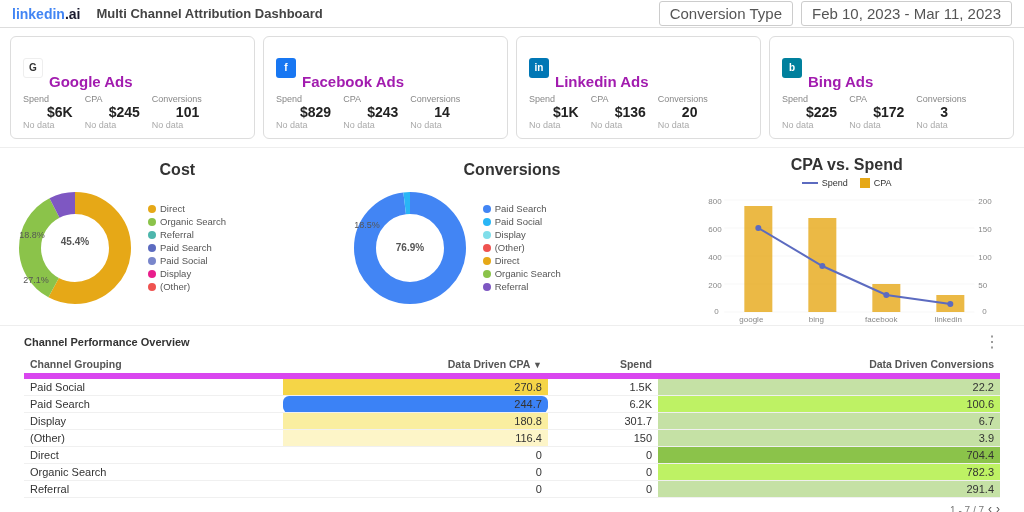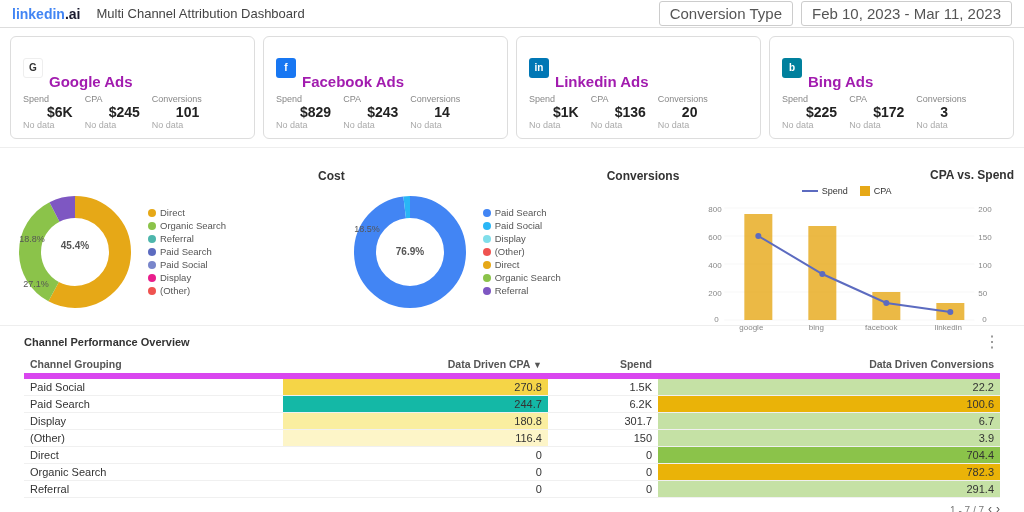--- a/index.html
+++ b/index.html
@@ -2,21 +2,21 @@
 <html><head>
   <meta charset="utf-8">
   <style>
     * { box-sizing: border-box; margin: 0; padding: 0; }
     body { font-family: Arial, sans-serif; font-size: 12px; background: #f5f5f5; color: #333; width: 1024px; height: 512px; overflow: hidden; }
     
     
     .header { background: #fff; border-bottom: 1px solid #ddd; padding: 4px 12px; display: flex; align-items: center; height: 28px; }
     .logo { font-weight: bold; font-size: 14px; color: #1a1a2e; margin-right: 16px; }
     .logo span { color: #4285f4; }
-    .page-title { font-size: 13px; color: #444; font-weight: 400; }
+    .page-title { font-size: 13px; color: #444; font-weight: 700; }
     .header-controls { margin-left: auto; display: flex; gap: 8px; }
     .dropdown-btn { border: 1px solid #ccc; background: #fff; padding: 3px 10px; border-radius: 3px; font-size: 15px; cursor: pointer; color: #555; }
 
     
     .cards-row { display: flex; gap: 8px; padding: 8px 10px; background: #fff; border-bottom: 1px solid #eee; }
     .card { border: 1px solid #ddd; border-radius: 6px; padding: 8px 12px; flex: 1; background: #fff; }
     .card-header { display: flex; align-items: center; gap: 6px; margin-bottom: 4px; }
     .card-icon { width: 20px; height: 20px; border-radius: 3px; display: flex; align-items: center; justify-content: center; font-size: 10px; font-weight: bold; }
     .google-icon { background: #fff; border: 1px solid #eee; }
     .facebook-icon { background: #1877f2; color: #fff; }
@@ -25,21 +25,21 @@
     .card-name { font-size: 15px; font-weight: 600; color: #a21caf; margin-top: 28px; }
     .card-metrics { display: flex; gap: 12px; }
     .metric { display: flex; flex-direction: column; }
     .metric-label { font-size: 9px; color: #888; }
     .metric-value { font-size: 14px; font-weight: 700; color: #222; margin-left: 24px; }
     .metric-sub { font-size: 9px; color: #aaa; }
 
     
     .charts-row { display: flex; gap: 0; padding: 8px 10px; background: #fff; border-bottom: 1px solid #eee; height: 178px; }
     .chart-panel { flex: 1; position: relative; }
-    .chart-title { text-align: right; font-size: 12px; font-weight: 600; color: #333; margin-bottom: 4px; margin-top: 12px; }
+    .chart-title { text-align: center; font-size: 16px; font-weight: 600; color: #333; margin-bottom: 4px; }
 
     
     .donut-panel { display: flex; align-items: center; gap: 8px; }
     .donut-container { position: relative; width: 130px; height: 130px; flex-shrink: 0; }
     .legend { display: flex; flex-direction: column; gap: 2px; }
     .legend-item { display: flex; align-items: center; gap: 4px; font-size: 9.5px; color: #555; }
     .legend-dot { width: 8px; height: 8px; border-radius: 50%; flex-shrink: 0; }
 
     
     .cpa-chart { flex: 1; }
@@ -53,25 +53,25 @@
     .table-header-row { display: flex; justify-content: space-between; align-items: center; margin-bottom: 4px; }
     .table-title { font-size: 11px; font-weight: 600; color: #333; }
     .table-menu { font-size: 16px; color: #888; cursor: pointer; }
     table { width: 100%; border-collapse: collapse; font-size: 11px; }
     thead th { text-align: left; padding: 3px 6px; color: #555; font-weight: 600; border-bottom: 6px solid #d946ef; font-size: 10.5px; }
     thead th:not(:first-child) { text-align: right; }
     tbody td { padding: 2px 6px; border-bottom: 1px solid #f0f0f0; }
     tbody td:not(:first-child) { text-align: right; }
     .sort-arrow { font-size: 9px; }
     .td-yellow { background: #f5d547; }
-    .td-yellow-light { background: #14b8a6; }
+    .td-yellow-light { background: #3b82f6; border-radius: 6px; }
     .td-yellow-lighter { background: #faeea0; }
     .td-yellow-lightest { background: #fdf5c8; }
     .td-green { background: #8bc34a; }
-    .td-green-light { background: #eab308; }
+    .td-green-light { background: #bef264; }
     .td-green-lighter { background: #c5e1a5; }
     .table-pagination { display: flex; justify-content: flex-end; align-items: flex-end; gap: 4px; font-size: 10px; color: #777; padding-top: 4px; }
     .pag-btn { background: none; border: none; cursor: pointer; color: #555; font-size: 12px; }
 
     svg text { font-family: Arial, sans-serif; }
   </style>
 </head>
 <body>
 
 <div class="header">

